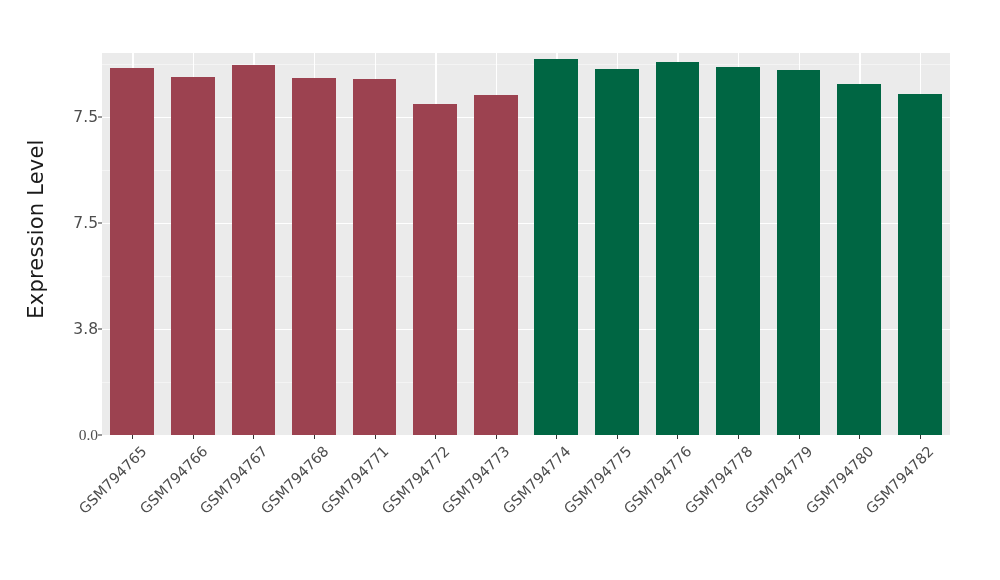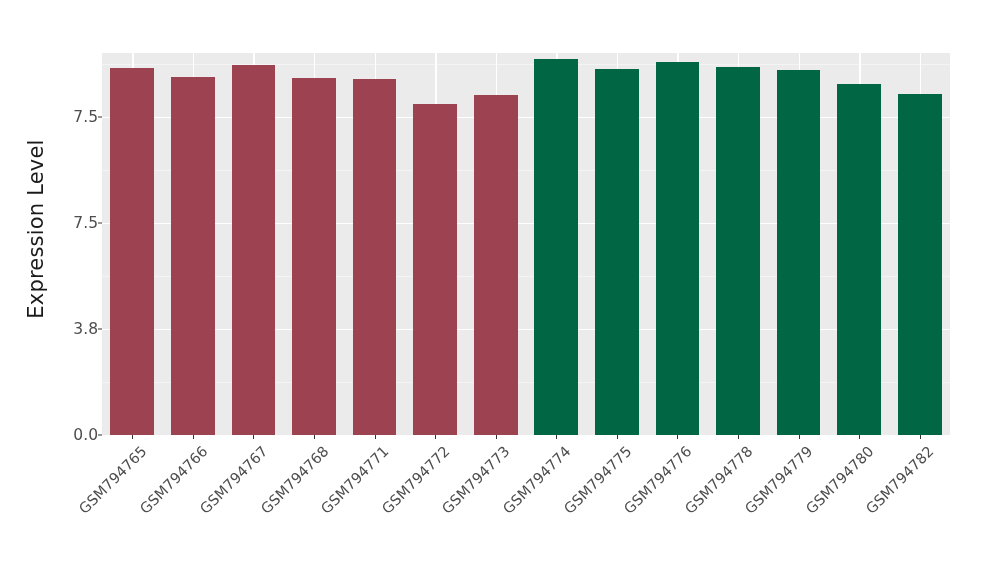--- a/index.html
+++ b/index.html
@@ -143,21 +143,21 @@
   }
 </style>
 </head>
 <body>
 
 <div id="figure">
 
   <div id="y-axis-title">Expression Level</div>
 
   <div id="y-ticks">
-      <div class="y-tick-label" style="top: 435px;">0.0</div>
+      <div class="y-tick-label" style="top: 435px; font-family: Liberation Serif, serif;">0.0</div>
       <div class="y-tick-mark" style="top: 435px;"></div>
       <div class="y-tick-label" style="top: 328.889px;">3.8</div>
       <div class="y-tick-mark" style="top: 328.889px;"></div>
       <div class="y-tick-label" style="top: 222.778px;">7.5</div>
       <div class="y-tick-mark" style="top: 222.778px;"></div>
       <div class="y-tick-label" style="top: 116.667px;">7.5</div>
       <div class="y-tick-mark" style="top: 116.667px;"></div>
     </div>
 
   <div id="panel">

